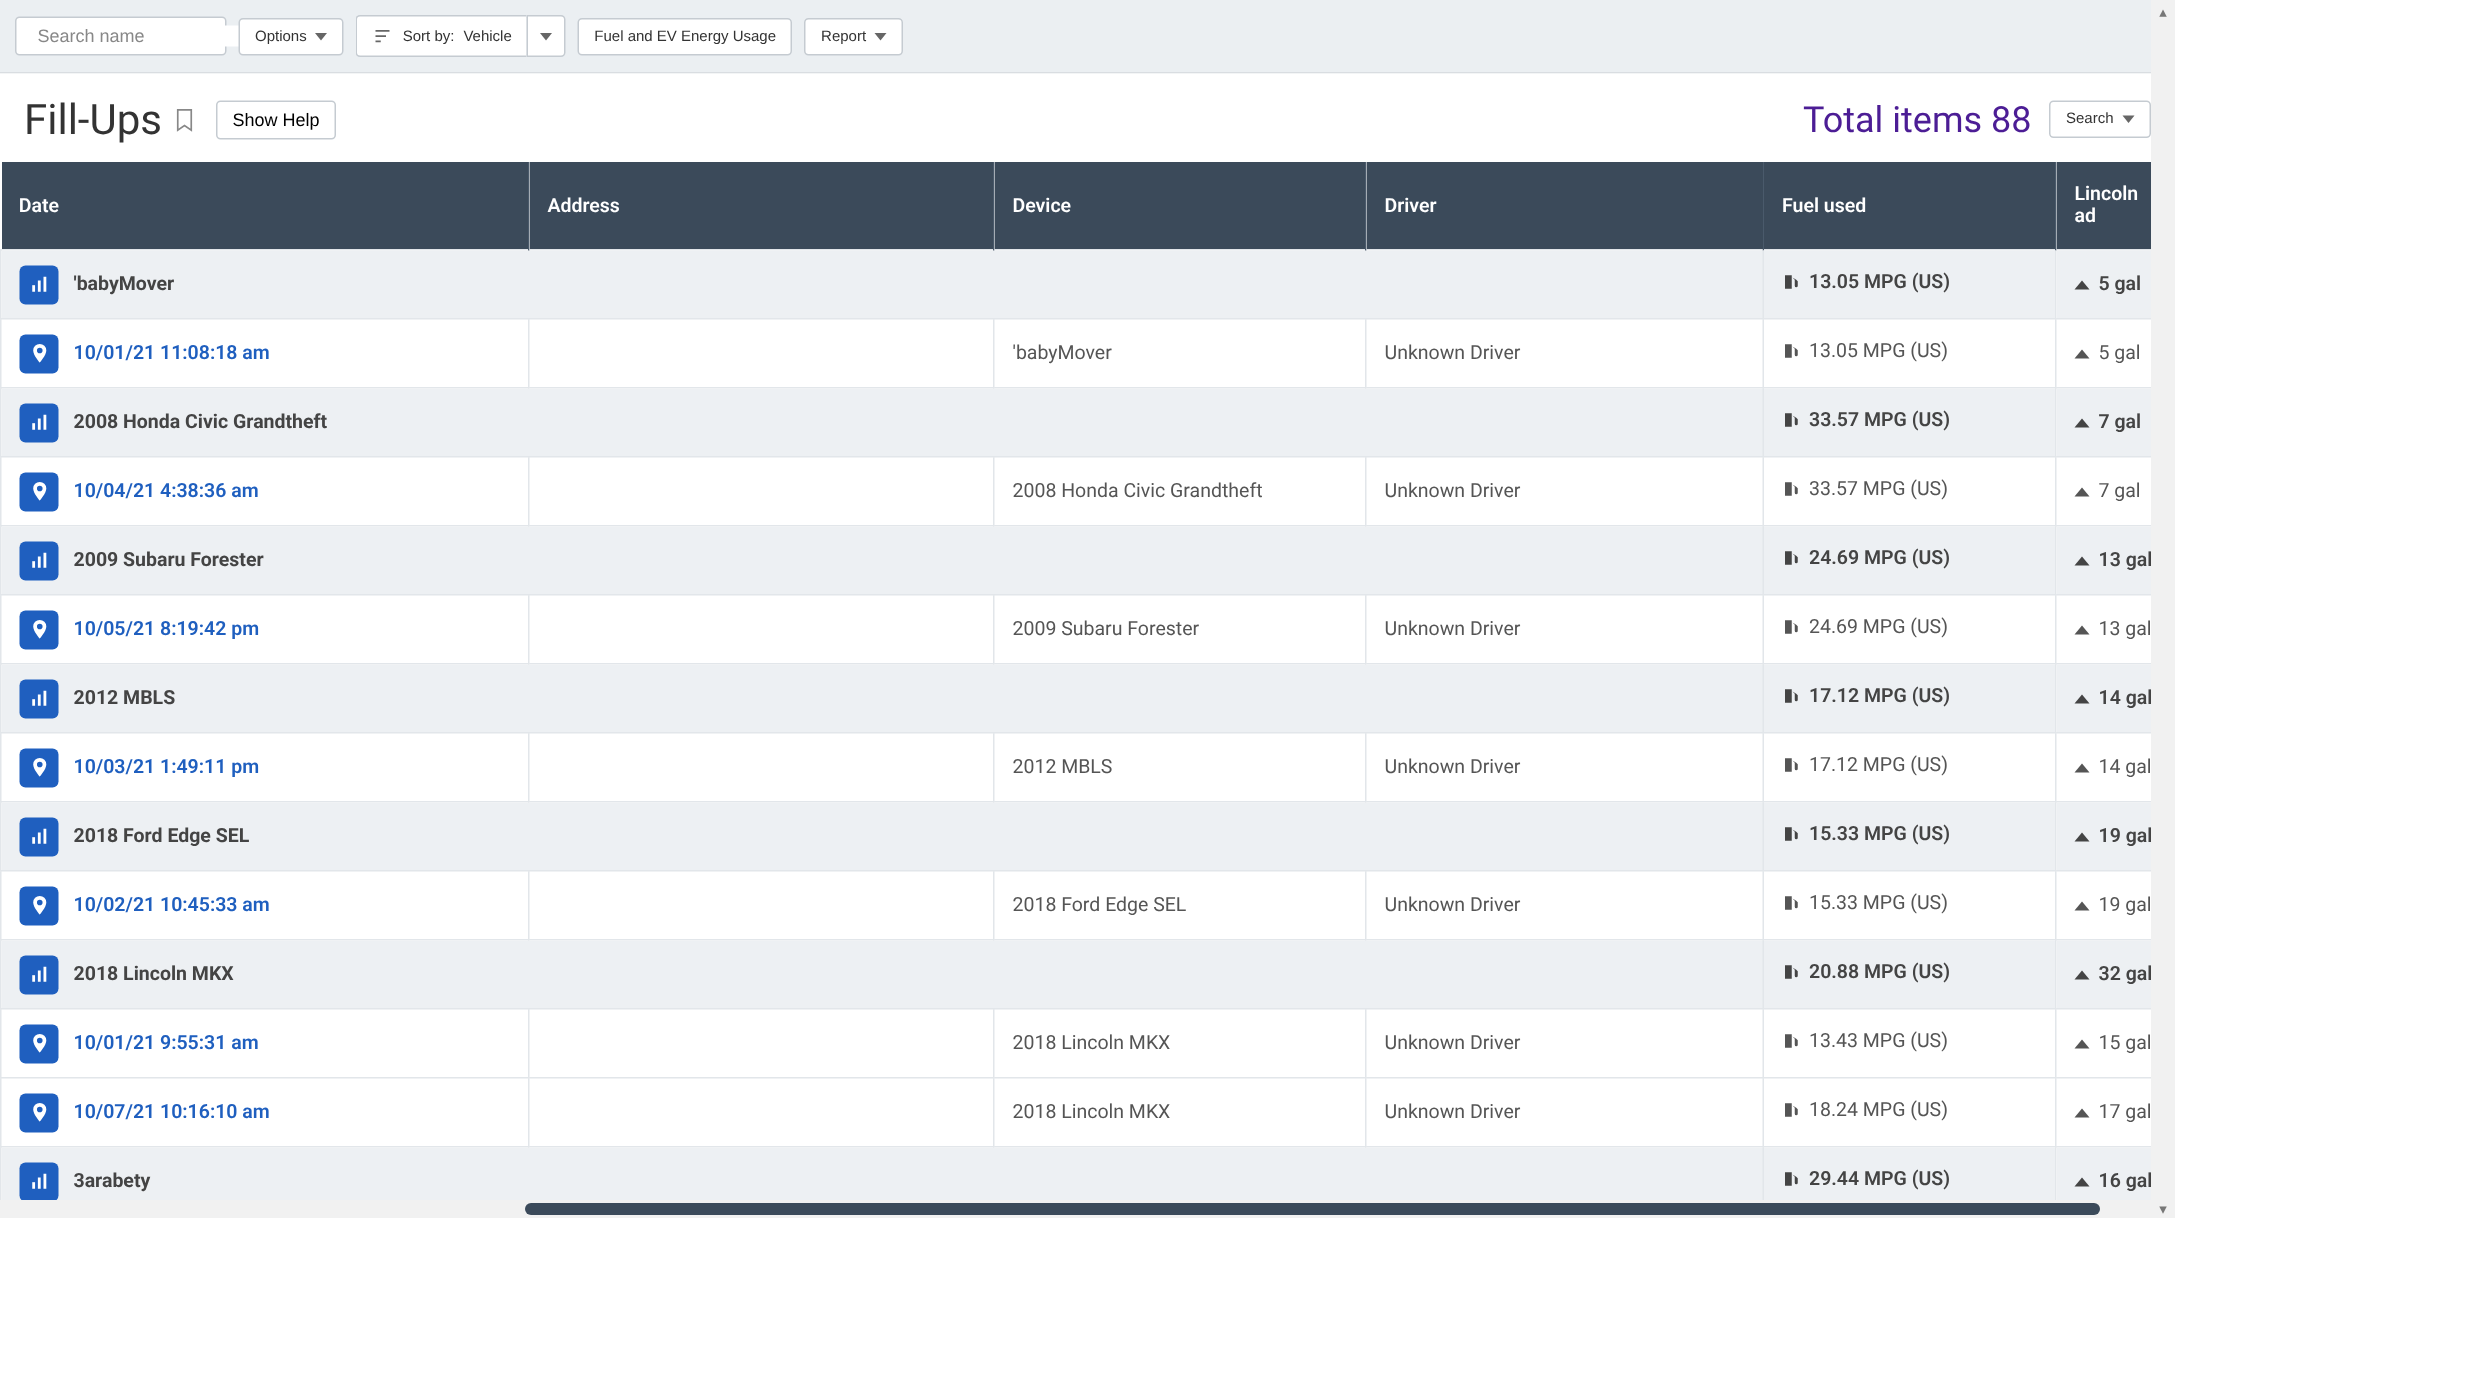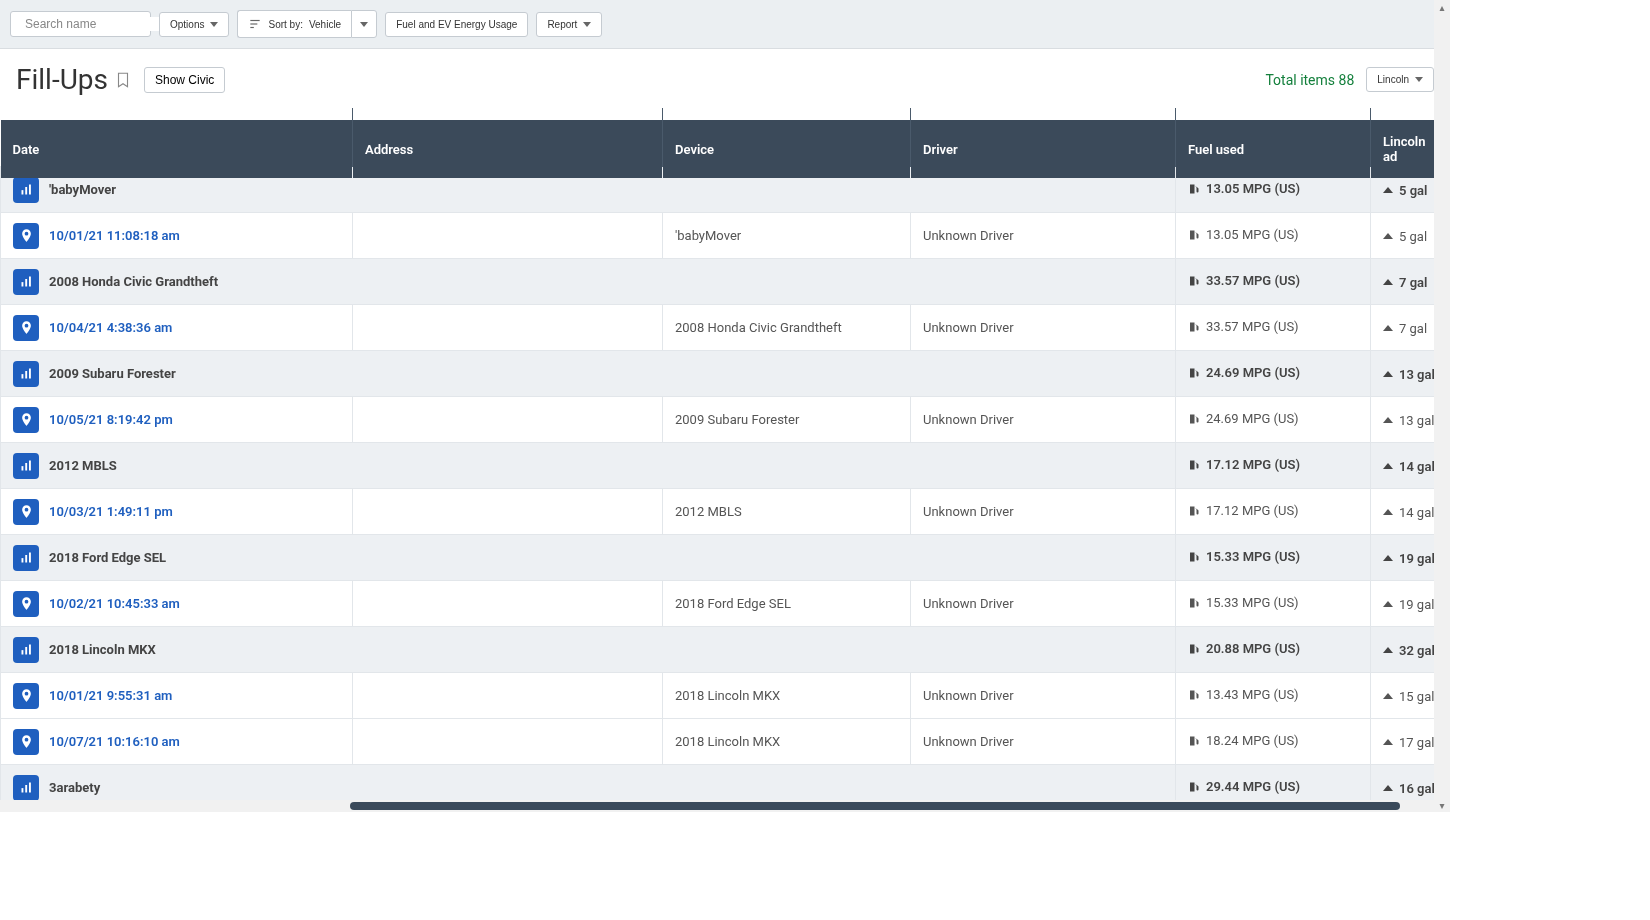--- a/index.html
+++ b/index.html
@@ -40,27 +40,27 @@
 
 .header-row {
   display: flex; align-items: center; justify-content: space-between;
   padding: 14px 16px 12px 16px; background: #fff;
 }
 .header-left { display: flex; align-items: center; gap: 12px; }
 .page-title { font-size: 28px; font-weight: 400; color: #333; display: inline-flex; align-items: center; gap: 6px; }
 .bookmark-icon { width: 18px; height: 18px; stroke: #888; fill: none; stroke-width: 1.5; }
 .show-help { border: 1px solid #c5cbd1; border-radius: 3px; padding: 5px 10px; font-size: 12px; background: #fff; cursor: pointer; }
 .header-right { display: flex; align-items: center; gap: 12px; }
-.total-items { font-size: 14px; color: #15803d; }
+.total-items { font-size: 24px; color: #4c1d95; }
 
 .table-wrap { overflow: auto; height: calc(812px - 50px - 59px); }
 table { width: 1450px; border-collapse: collapse; table-layout: fixed; }
 thead th {
   background: #3b4a5a; color: #fff; text-align: left; font-weight: 600;
-  font-size: 13px; padding: 14px 12px; position: sticky; top: 12px;
+  font-size: 13px; padding: 14px 12px; position: sticky; top: 0;
   border-right: 1px solid #4a5a6b;
 }
 thead th:last-child { border-right: none; }
 td {
   padding: 0 12px; height: 46px; border: 1px solid #e2e6ea; font-size: 13px; color: #555;
   vertical-align: middle; overflow: hidden; white-space: nowrap;
 }
 tr.group-row td { background: #edf0f3; font-weight: 600; color: #444; }
 tr.data-row td { background: #fff; font-weight: 400; }
 .date-cell { display: flex; align-items: center; gap: 10px; }
@@ -139,29 +139,29 @@
   </div>
 
   <div class="header-row">
     <div class="header-left">
       <div class="page-title">
         <span>Fill-Ups</span>
         <svg class="bookmark-icon" viewBox="0 0 24 24">
             <path d="M6 3h12v18l-6-4-6 4V3z"></path>
           </svg>
       </div>
-      <button class="show-help">Show Civic</button>
+      <button class="show-help">Show Help</button>
     </div>
     <div class="header-right">
       <div class="total-items">
         <span>Total items</span>
         <span>88</span>
       </div>
       <button class="btn">
-        <span>Lincoln</span>
+        <span>Search</span>
         <span class="caret"></span>
       </button>
     </div>
   </div>
 
   <div class="table-wrap">
     <table>
       <colgroup>
         <col class="c-date">
           <col class="c-addr">

